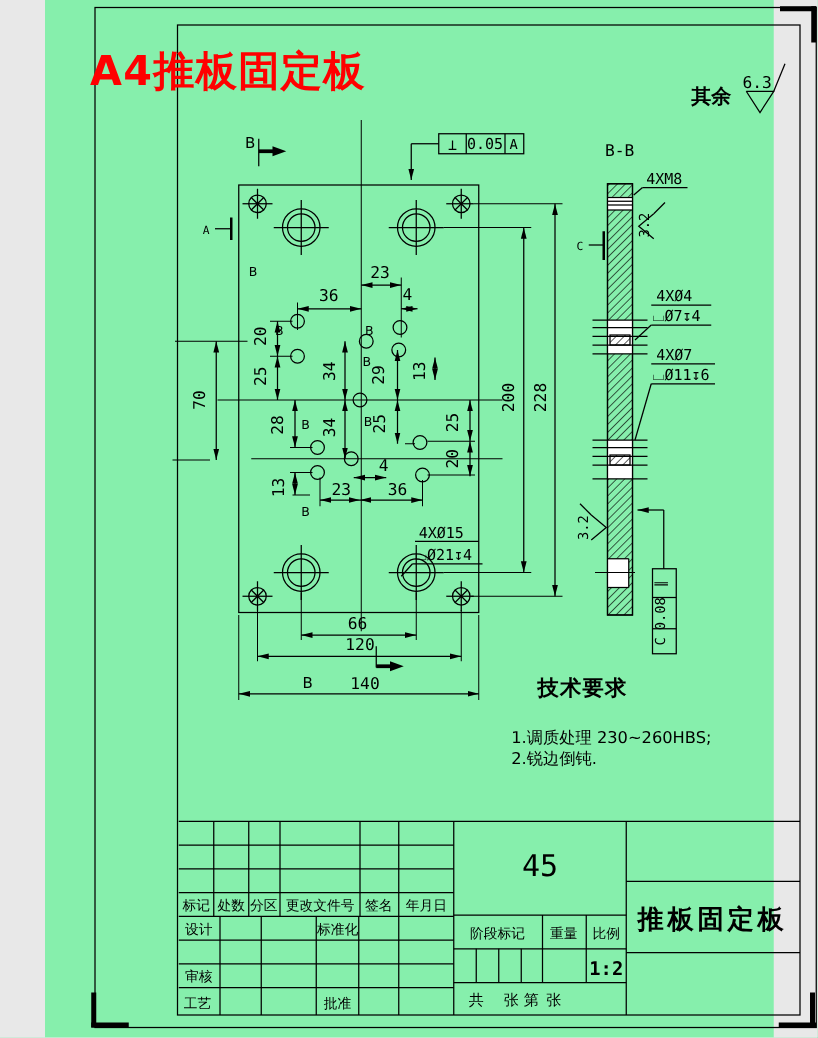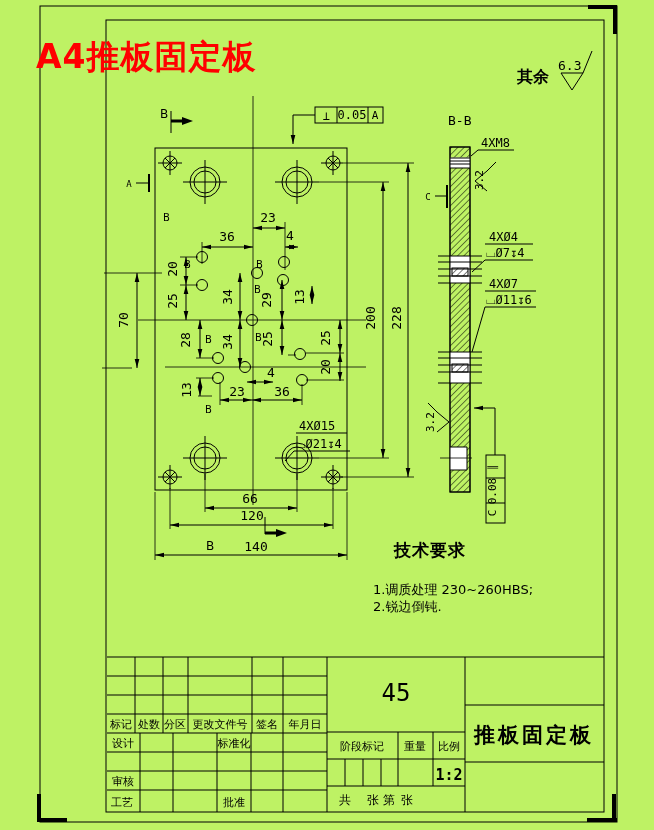--- a/index.html
+++ b/index.html
@@ -1,16 +1,16 @@
 <!DOCTYPE html>
 <html><head>
 <meta charset="utf-8">
 <style>
   html,body{margin:0;padding:0;background:#e8e8e8;}
-  #sheet{position:relative;width:654px;height:830px;background:#bef264;margin:0 auto;
+  #sheet{position:relative;width:583px;height:830px;background:#86efac;margin:0 auto;
          font-family:"DejaVu Sans","Liberation Sans",sans-serif;}
   svg{position:absolute;left:0;top:0;}
   svg text{font-family:"DejaVu Sans Mono","DejaVu Sans",monospace;fill:#000;}
   .cjk{font-family:"DejaVu Sans","Liberation Sans",sans-serif;}
   .ln line,.ln rect,.ln polyline,.ln circle,.ln path{stroke:#000;fill:none;stroke-width:1;}
   .thin line{stroke:#000;stroke-width:0.8;}
   .dim-label{font-size:13px;}
   .dim{stroke:#000;stroke-width:1;}
   .red{fill:#ff0000;}
 </style>

